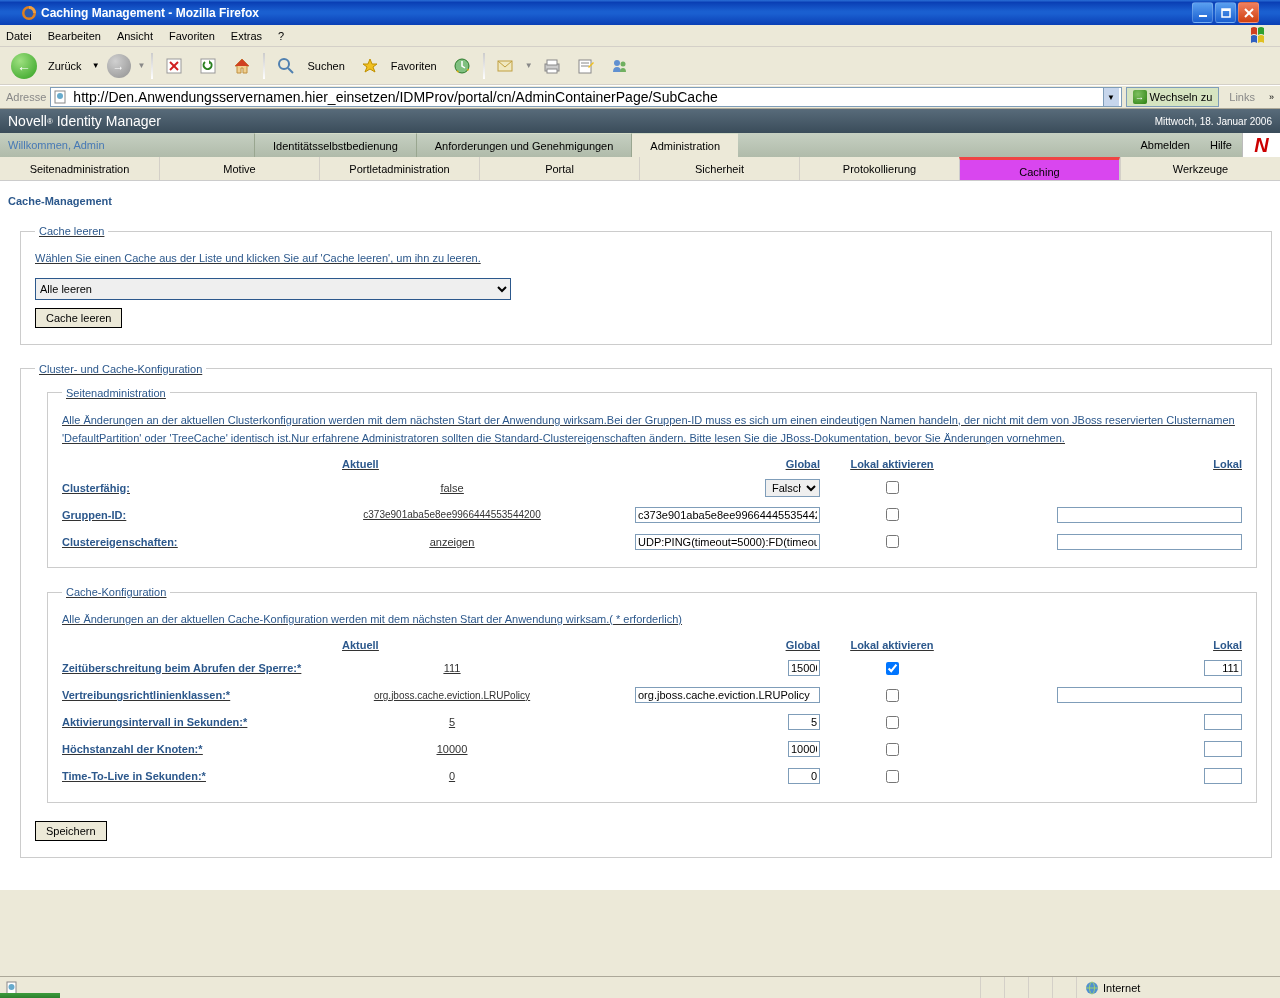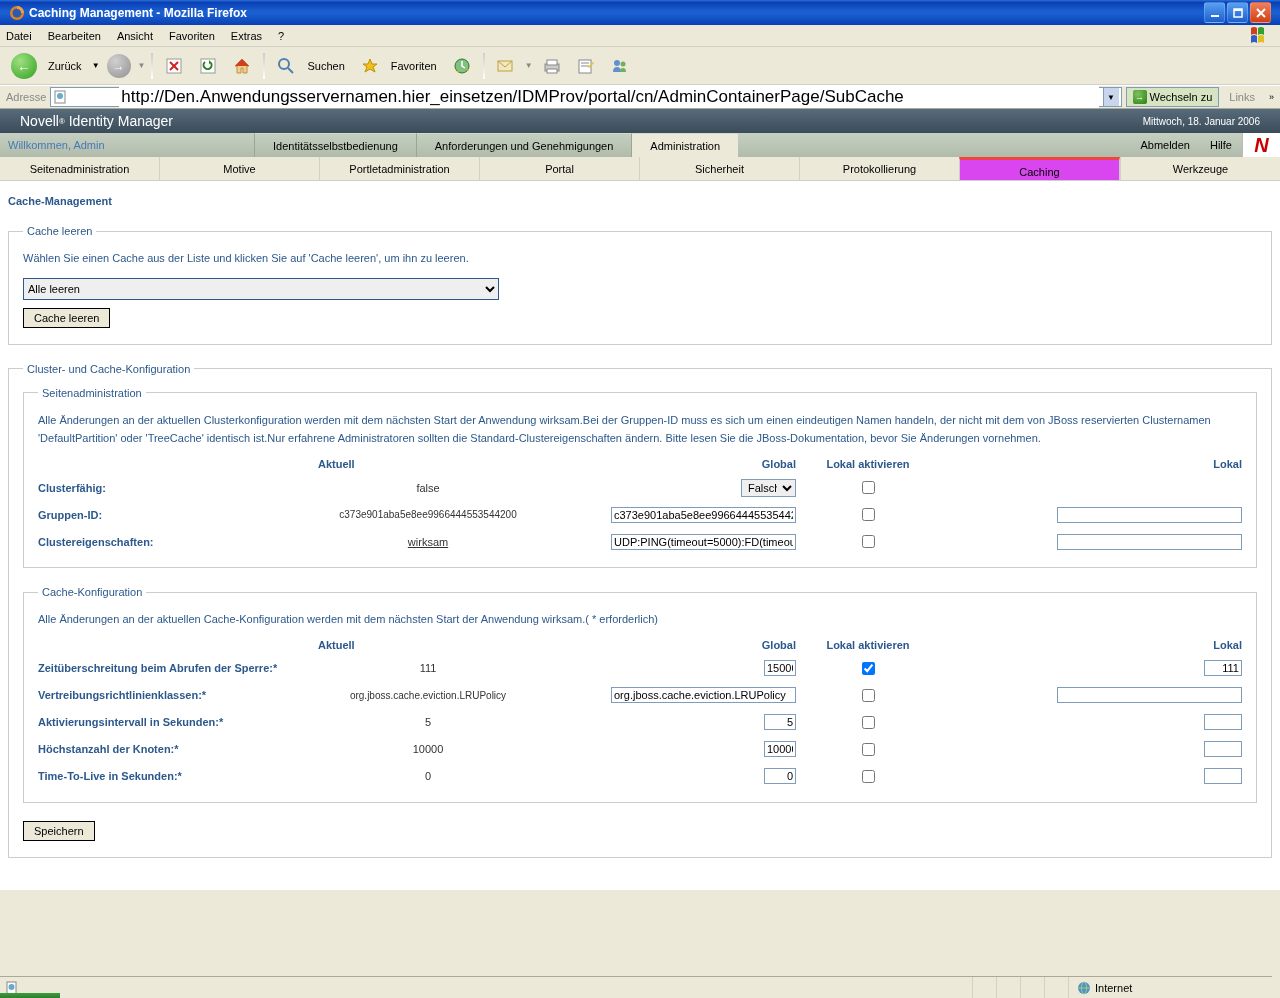--- a/index.html
+++ b/index.html
@@ -1,20 +1,20 @@
 <!DOCTYPE html>
 <html><head>
 <meta charset="utf-8">
 <style>
   * { box-sizing: border-box; }
   body { margin:0; font-family: Tahoma, Arial, sans-serif; font-size:11px; background:#ece9d8; }
   
   .titlebar {
     height:25px; background:linear-gradient(to bottom,#2a6fd6 0%,#0a3fb5 10%,#1a5fd0 45%,#1a5fd0 55%,#0a3fb5 100%);
-    color:#fff; display:flex; align-items:center; padding:0 9px; font-weight:bold;
+    color:#fff; display:flex; align-items:center; padding:0 21px; font-weight:bold;
   }
   .titlebar .ff-icon { width:16px; height:16px; margin-right:4px; }
   .titlebar .title { flex:1; font-size:12px; }
   .winbtns { display:flex; gap:2px; }
   .winbtn { width:21px; height:21px; border-radius:3px; display:flex; align-items:center; justify-content:center; font-family:Arial; font-weight:bold; }
   .winbtn.min, .winbtn.max { background:linear-gradient(#5aa0f0,#1a5fd0); border:1px solid #fff3; color:#fff; }
   .winbtn.close { background:linear-gradient(#f08060,#d04010); border:1px solid #fff3; color:#fff; }
   
   .menubar { height:22px; background:#ece9d8; display:flex; align-items:center; padding:0 6px; border-bottom:1px solid #d4d0c8; }
   .menubar span { margin-right:16px; cursor:default; }
@@ -24,49 +24,49 @@
   .tbtn { width:30px; height:30px; display:flex; align-items:center; justify-content:center; border-radius:3px; }
   .tbtn.big { width:36px; }
   .back-circle { width:26px; height:26px; border-radius:50%; background:radial-gradient(circle at 35% 30%, #9ee080, #30a020); display:flex; align-items:center; justify-content:center; color:#fff; font-size:14px; font-weight:bold; }
   .fwd-circle { width:24px; height:24px; border-radius:50%; background:radial-gradient(circle at 35% 30%, #d0d0d0, #909090); display:flex; align-items:center; justify-content:center; color:#fff; font-size:12px; }
   .tsep { width:2px; height:26px; background:linear-gradient(#ccc,#fff); margin:0 2px; }
   .ttext { margin-left:2px; margin-right:6px; cursor:default; }
   
   .addrbar { height:24px; background:#ece9d8; display:flex; align-items:center; padding:0 2px 0 6px; border-top:1px solid #fff; border-bottom:1px solid #aca899; gap:4px; }
   .addrbar .label { color:#888; }
   .addrinput { flex:1; height:20px; border:1px solid #7f9db9; background:#fff; display:flex; align-items:center; padding:0 2px; gap:4px; }
-  .addrinput input { border:none; flex:1; outline:none; font-size:17px;margin-left:48px; }
+  .addrinput input { border:none; flex:1; outline:none; font-size:14px; }
   .addrdrop { width:16px; height:18px; background:#c7d6ec; border-left:1px solid #7f9db9; display:flex; align-items:center; justify-content:center; font-size:8px; color:#000; }
   .gobtn { height:20px; padding:0 6px; border:1px solid #7f9db9; background:#d6e4c1; display:flex; align-items:center; gap:3px; }
   .gobtn .go-icon { width:14px; height:14px; background:radial-gradient(circle at 35% 30%, #7ec060,#2a8010); border-radius:2px; display:flex; align-items:center; justify-content:center; color:#fff; font-size:9px; }
   .links { color:#888; padding:0 6px; }
   .chevlink { font-size:9px; color:#000; padding:0 4px; }
 
   
   .content { background:#fff; }
-  .idm-header { height:24px; background:linear-gradient(#586b7a,#3a4c5a); color:#fff; display:flex; align-items:center; padding:0 20px; font-size:14px; }
+  .idm-header { height:24px; background:linear-gradient(#586b7a,#3a4c5a); color:#fff; display:flex; align-items:center; padding:0 8px; font-size:14px; }
   .idm-header .sub { font-size:8px; vertical-align:top; }
   .idm-header .date { margin-left:auto; font-size:10px; }
   .idm-sub { height:24px; background:linear-gradient(#c6d0c2,#b0bbaa); display:flex; align-items:stretch; }
   .welcome { width:254px; color:#4779b5; font-size:11px; display:flex; align-items:center; padding:0 8px;}
   .nlogo { width:38px; background:#fff; color:#c00; font-size:20px; font-weight:bold; font-style:italic; display:flex; align-items:center; justify-content:center; border-left:1px solid #bbb; }
   .topnav { flex:1; display:flex;justify-content:space-between; }
   .toptab { padding:0 18px; display:flex; align-items:center; border-left:1px solid #99a690; border-top:1px solid #d4dcc8; font-size:11px; cursor:pointer; }
   .toptab.active { background:#ece9d8; }
   .toptab.spacer { flex:1; border:none; }
   .usernav { display:flex; align-items:center; padding:0 10px; gap:20px; font-size:11px; }
 
   .subnav { height:24px; background:#ece9d8; border-bottom:1px solid #ccc; display:flex; }
   .subtab { flex:1; text-align:center; line-height:24px; border-left:1px solid #d4d0c8; font-size:11px; cursor:pointer; }
   .subtab:first-child { border-left:none; }
   .subtab.active { background:#d946ef; border-top:3px solid #ef4444; border-left:1px solid #ccc; border-right:1px solid #ccc; position:relative; top:0px; }
 
   .page { padding:14px 8px; background:#fff; color:#333; font-size:11px; }
   .page h2 { font-size:11px; color:#2c588c; margin:0 0 18px 0; font-weight:bold; }
-  fieldset { border:1px solid #ccc; margin:0 0 18px 0; padding:12px 14px 16px; }
+  fieldset { border:1px solid #ccc; margin:0 0 18px 12px; padding:12px 14px 16px;text-decoration:underline; }
   legend { color:#2c588c; font-size:11px; padding:0 4px; }
   .instr { color:#2c588c; font-size:11px; margin:0 0 10px 0; line-height:1.7; }
   select.big { width:476px; height:22px; border:1px solid #2c588c; font-size:11px; }
   .btn { border:1px solid #000; background:#ece9d8; padding:3px 10px; font-size:11px; cursor:pointer; }
 
   .grid { display:grid; grid-template-columns: 280px 220px 270px 120px 1fr; align-items:center; row-gap:8px; }
   .colhead { color:#2c588c; font-weight:bold; text-align:left; }
   .colhead.c3 { text-align:right; padding-right:12px;}
   .colhead.c4 { text-align:center; }
   .colhead.c5 { text-align:right; }
@@ -78,21 +78,21 @@
   .gcell input.num { width:32px; text-align:right; }
   .gcell select.sm { width:55px; }
   .kcell { text-align:center; }
   .kcell input[type=checkbox] { }
   .rcell { text-align:right; }
   .rcell input { border:1px solid #7f9db9; font-size:11px; width:185px; padding:1px 2px; }
   .rcell input.num { width:38px; text-align:right; }
   .anzeigen { text-decoration:underline; cursor:pointer; }
 
   
-  .statusbar { position:fixed; bottom:0; left:0; right:8px; height:22px; background:#ece9d8; border-top:1px solid #aca899; display:flex; align-items:center; padding:0 4px; font-size:11px; }
+  .statusbar { position:fixed; bottom:0; left:0; right:0; height:22px; background:#ece9d8; border-top:1px solid #aca899; display:flex; align-items:center; padding:0 4px; font-size:11px; }
   .statusbar .sbfill { flex:1; }
   .statusbar .sbcell { border-left:1px solid #d4d0c8; height:100%; display:flex; align-items:center; padding:0 8px; gap:4px; }
   .sbdoc { width:16px; height:16px; }
 
   .taskbar { position:fixed; bottom:-1px; left:0; width:60px; height:6px; background:linear-gradient(#3c9c3c,#2a7a2a); }
 
   body { padding-bottom:24px; }
 </style>
 </head>
 <body>
@@ -309,21 +309,21 @@
           <div class="kcell"><input type="checkbox" style=""></div>
           <div class="rcell"></div>
 
           <div class="lcell">Gruppen-ID:</div>
           <div class="ccell" style="font-size:10px;">c373e901aba5e8ee9966444553544200</div>
           <div class="gcell"><input class="w185" value="c373e901aba5e8ee9966444553544200" style=""></div>
           <div class="kcell"><input type="checkbox" style=""></div>
           <div class="rcell"><input value="" style=""></div>
 
           <div class="lcell">Clustereigenschaften:</div>
-          <div class="ccell"><span class="anzeigen">wirksam</span></div>
+          <div class="ccell"><span class="anzeigen">anzeigen</span></div>
           <div class="gcell"><input class="w185" value="UDP:PING(timeout=5000):FD(timeout=" style=""></div>
           <div class="kcell"><input type="checkbox" style=""></div>
           <div class="rcell"><input value="" style=""></div>
         </div>
       </fieldset>
 
       <fieldset>
         <legend>Cache-Konfiguration</legend>
         <p class="instr">Alle Änderungen an der aktuellen Cache-Konfiguration werden mit dem nächsten Start der Anwendung wirksam.( * erforderlich)</p>
         <div class="grid">

